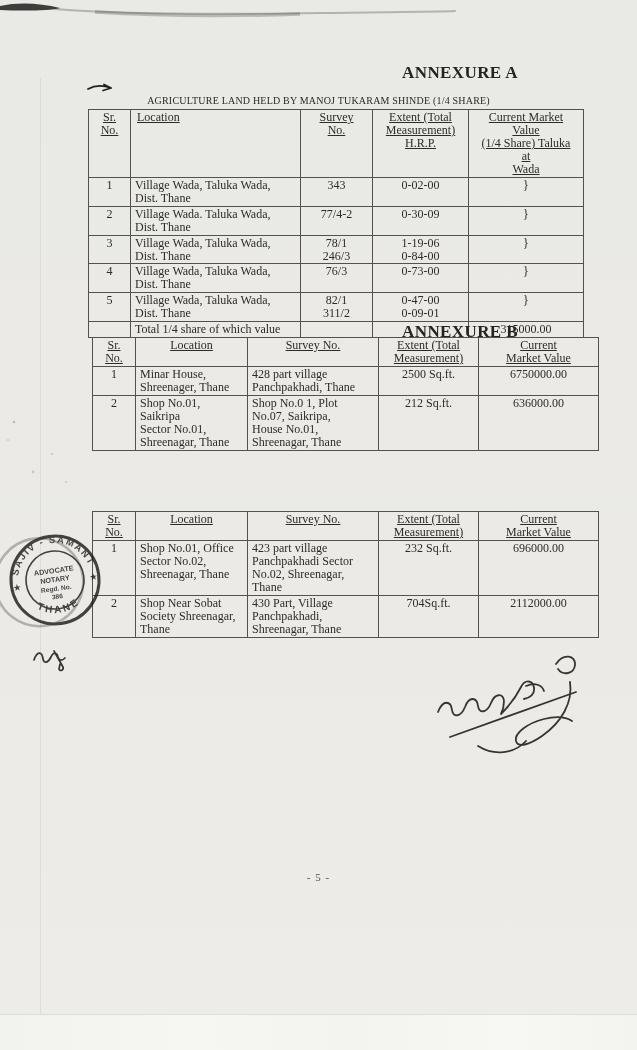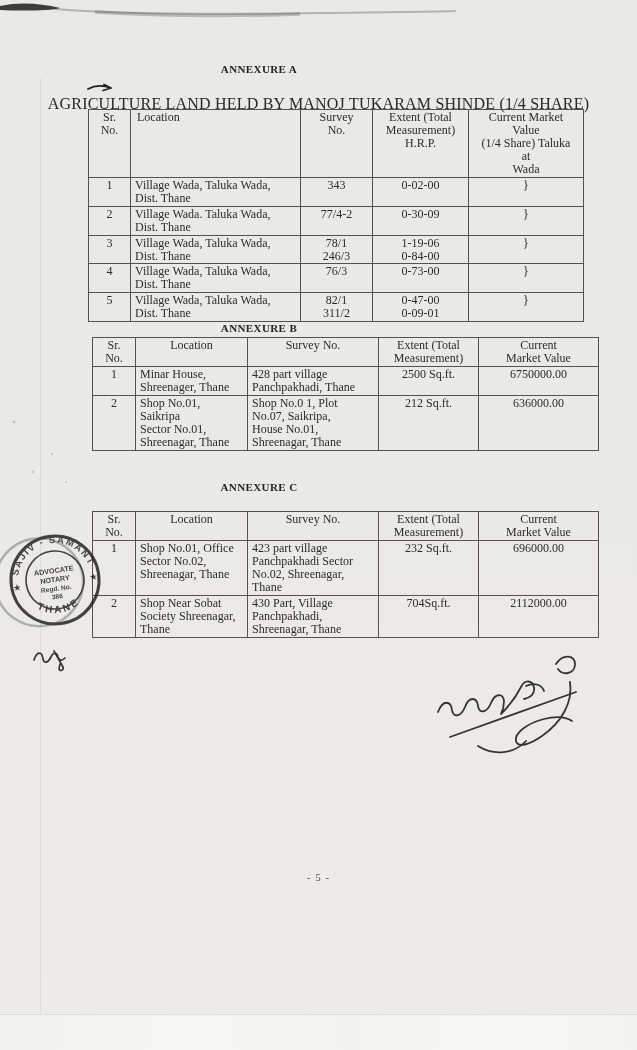--- a/index.html
+++ b/index.html
@@ -3,36 +3,36 @@
 <meta charset="utf-8">
 <style>
   html,body{margin:0;padding:0;background:#d8d8d5;}
   .page{
     position:relative;width:637px;height:1050px;overflow:hidden;
     background:linear-gradient(180deg,#e9e9e6 0%,#ebeae7 55%,#edece8 100%);
     font-family:"Liberation Serif",serif;color:#2e2c2a;
   }
   .abs{position:absolute;}
   .annex-title{
-    position:absolute;left:0;width:518px;text-align:center;
-    font-weight:bold;font-size:11px;letter-spacing:.4px;color:#26241f;
+    position:absolute;left:0;width:518px;text-align:right;
+    font-weight:bold;font-size:17px;letter-spacing:.4px;color:#26241f;
   }
   .annex-sub{
     position:absolute;left:0;width:637px;text-align:center;
-    font-size:16px;letter-spacing:.2px;color:#2b2925;
+    font-size:10px;letter-spacing:.2px;color:#2b2925;
   }
   table.doc-table{
     position:absolute;border-collapse:collapse;table-layout:fixed;
     font-size:12px;line-height:1.08;color:#2d2b27;
   }
   .doc-table th,.doc-table td{
     border:1px solid #55514b;vertical-align:top;font-weight:normal;
     padding:1px 4px 1px 4px;overflow:hidden;
   }
-  .doc-table th{text-align:center;padding:1px 10px;}
+  .doc-table th{text-align:center;padding:1px 10px;text-decoration:underline;}
   .c{text-align:center;}
   .pre{white-space:pre-line;}
   .pageno{
     position:absolute;left:0;width:637px;text-align:center;top:871px;
     font-size:11px;letter-spacing:1px;color:#56524c;
   }
   .fold-line{
     position:absolute;left:40px;top:78px;width:1px;height:936px;
     background:rgba(70,68,60,.08);
   }
@@ -133,20 +133,27 @@
     <tr>
       <td class="c">5</td>
       <td class="pre">Village Wada, Taluka Wada,
 Dist. Thane</td>
       <td class="c pre">82/1
 311/2</td>
       <td class="c pre">0-47-00
 0-09-01</td>
       <td class="c">}</td>
     </tr>
+    <tr>
+      <td></td>
+      <td>Total 1/4 share of which value</td>
+      <td></td>
+      <td></td>
+      <td class="c">315000.00</td>
+    </tr>
   </tbody>
     </table>
 
   <div class="annex-title" style="top:322px;">ANNEXURE B</div>
 
   <table class="doc-table" style="left:92px;top:337px;width:506px;">
     <colgroup>
         <col style="width:43px">
         <col style="width:112px">
         <col style="width:131px">
@@ -181,21 +188,20 @@
       <td class="pre">Shop No.0 1, Plot
 No.07, Saikripa,
 House No.01,
 Shreenagar, Thane</td>
       <td class="c pre">212 Sq.ft.</td>
       <td class="c">636000.00</td>
     </tr>
   </tbody>
     </table>
 
-  <div class="annex-title" style="top:481px;">ANNEXURE C</div>
 
   <table class="doc-table" style="left:92px;top:511px;width:506px;">
     <colgroup>
         <col style="width:43px">
         <col style="width:112px">
         <col style="width:131px">
         <col style="width:100px">
         <col style="width:120px">
       </colgroup>
     <tbody>

